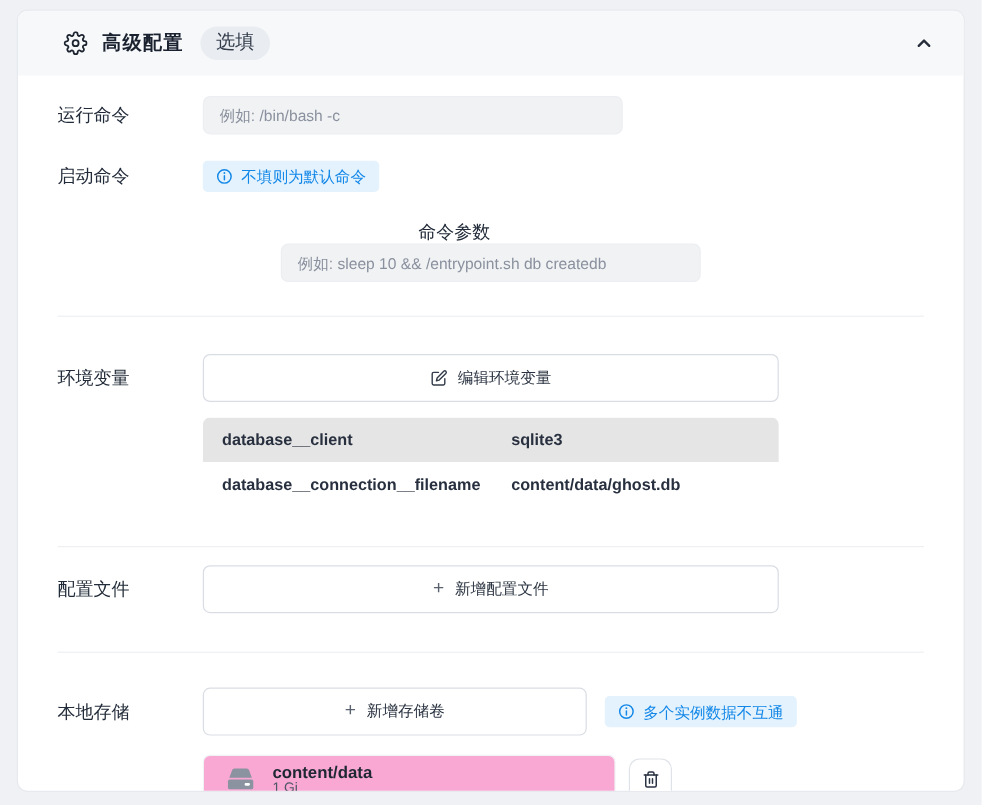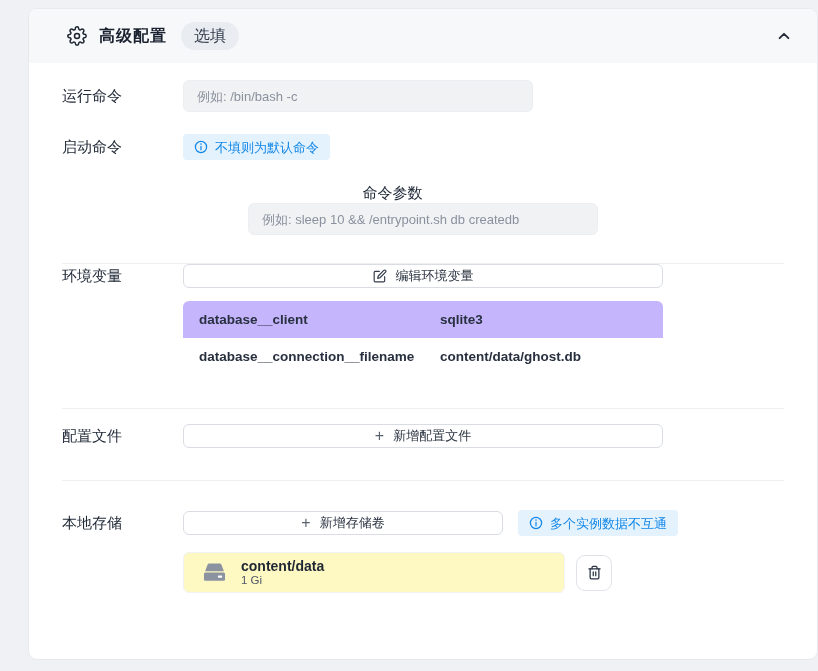--- a/index.html
+++ b/index.html
@@ -4,21 +4,21 @@
 <style>
   * { box-sizing: border-box; margin: 0; padding: 0; }
   html,body { width: 818px; height: 671px; }
   body {
     background: #eff1f4;
     font-family: "Liberation Sans", sans-serif;
     position: relative;
     overflow: hidden;
   }
   .card {
-    position: absolute; left: 28px; top: 8px;
+    position: absolute; left: 14px; top: 8px;
     width: 790px; height: 652px;
     background: #ffffff;
     border: 1px solid #e7e9ee;
     border-radius: 9px;
     overflow: hidden;
   }
   .card-header {
     height: 54px;
     background: #f7f8fa;
     display: flex; align-items: center;
@@ -63,21 +63,21 @@
     padding: 0 13px;
     font-size: 13px; color: #3a4350;
     font-family: "Liberation Sans", sans-serif;
     outline: none;
   }
   .text-input::placeholder { color: #8a919e; opacity: 1; }
 
   .divider { height: 1px; background: #edeff2; }
 
   .wide-btn {
-    width: 480px; height: 24px;
+    width: 480px; height: 40px;
     background: #ffffff;
     border: 1px solid #d9dde3;
     border-radius: 6px;
     display: flex; align-items: center; justify-content: center; gap: 9px;
     font-size: 13px; color: #2b3442;
     font-family: "Liberation Sans", sans-serif;
     cursor: pointer;
   }
   .wide-btn svg { width: 14px; height: 14px; color: #333c4a; }
   .plus-glyph { font-size: 16px; color: #5a6270; line-height: 1; font-weight: 400; }
@@ -86,28 +86,28 @@
     margin-left: 121px;
     width: 480px;
     border-radius: 6px;
     overflow: hidden;
   }
   .env-row {
     display: flex; align-items: center;
     height: 37px; padding: 0 16px;
     font-size: 13.5px; font-weight: 700; color: #28303f;
   }
-  .env-row.alt { background: #c4b5fd; }
+  .env-row.alt { background: #e5e5e5; }
   .env-key { flex: none; width: 241px; }
 
   .storage-btn { width: 320px; }
   .storage-row { margin-left: 121px; display: flex; align-items: center; }
   .volume-card {
-    width: 382px; height: 41px;
-    background: #fef9c3;
+    width: 344px; height: 41px;
+    background: #f9a8d4;
     border: 1px solid #f0f2f4;
     border-radius: 6px;
     display: flex; align-items: center;
     padding-left: 17px; gap: 13px;
   }
   .drive-icon { width: 27px; height: 23px; flex: none; }
   .vol-name { font-size: 14px; font-weight: 700; color: #1f2733; line-height: 1.15; }
   .vol-size { font-size: 11.5px; color: #4d5766; line-height: 1.2; }
   .trash-btn {
     width: 36px; height: 36px; margin-left: 11px;
@@ -115,21 +115,21 @@
     border: 1px solid #dfe3e8; border-radius: 9px;
     display: flex; align-items: center; justify-content: center;
     cursor: pointer; color: #2a3342;
   }
   .trash-btn svg { width: 15px; height: 15px; }
 
   .mt-startup { margin-top: 22px; height: 26px; }
   .mt-run     { margin-top: 17px; }
   .mt-args    { margin-top: 24px; flex-direction: column; }
   .mt-div1    { margin-top: 28px; }
-  .mt-env     { }
+  .mt-env     { margin-top: 31px; }
   .mt-table   { margin-top: 13px; }
   .mt-div2    { margin-top: 33px; }
   .mt-config  { margin-top: 15px; }
   .mt-div3    { margin-top: 32px; }
   .mt-local   { margin-top: 29px; }
   .mt-volume  { margin-top: 16px; }
 </style>
 </head>
 <body>
 

